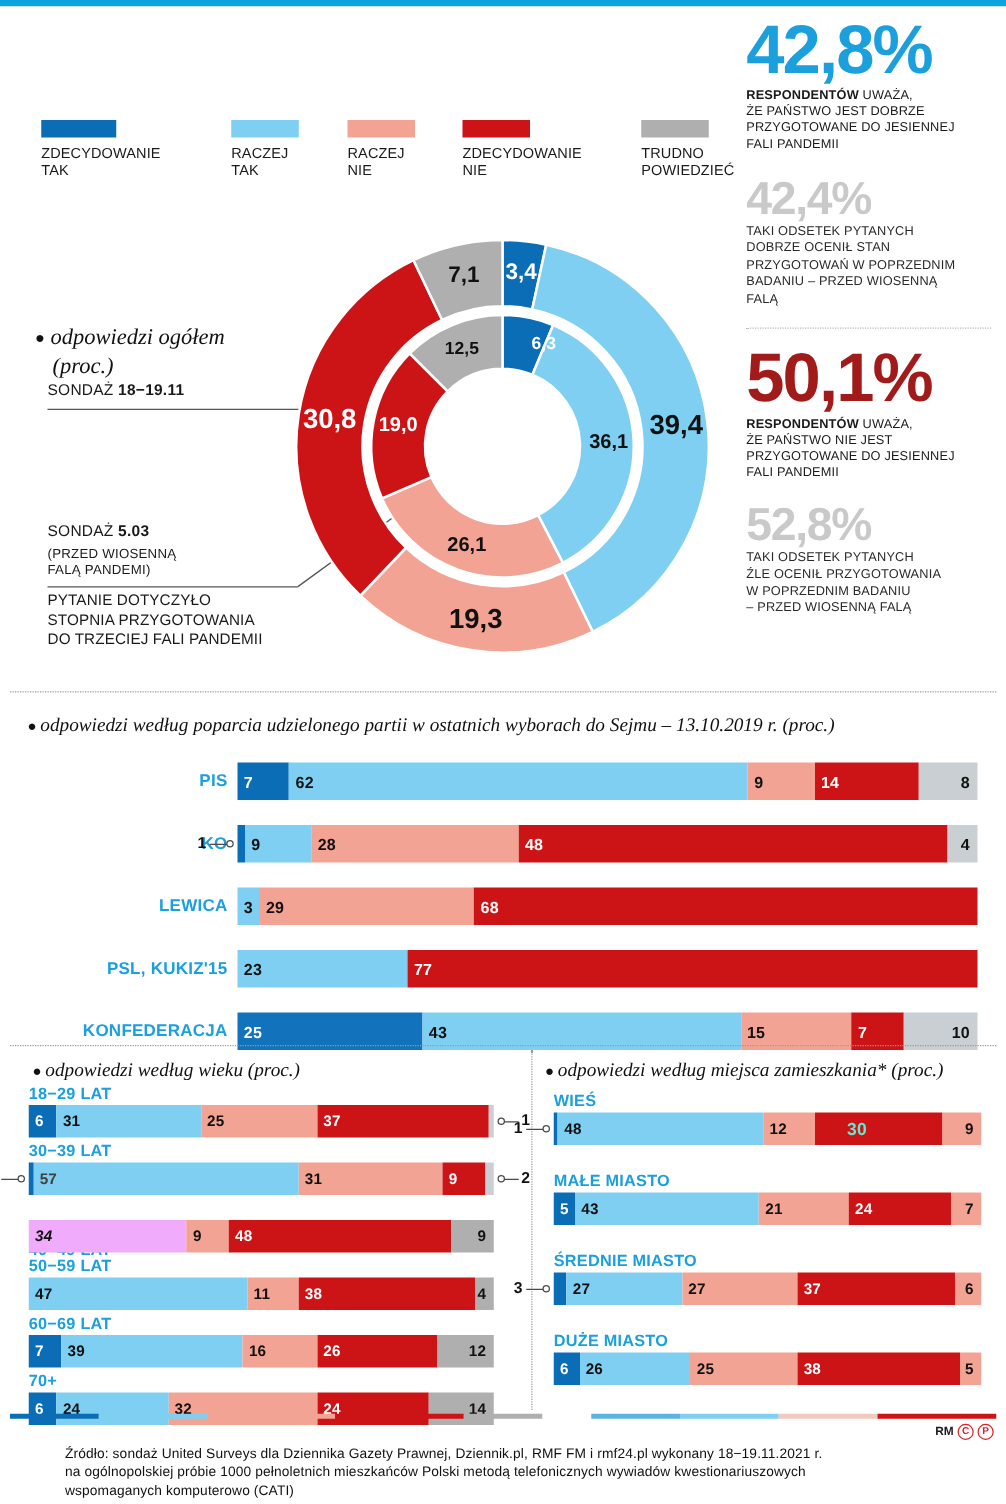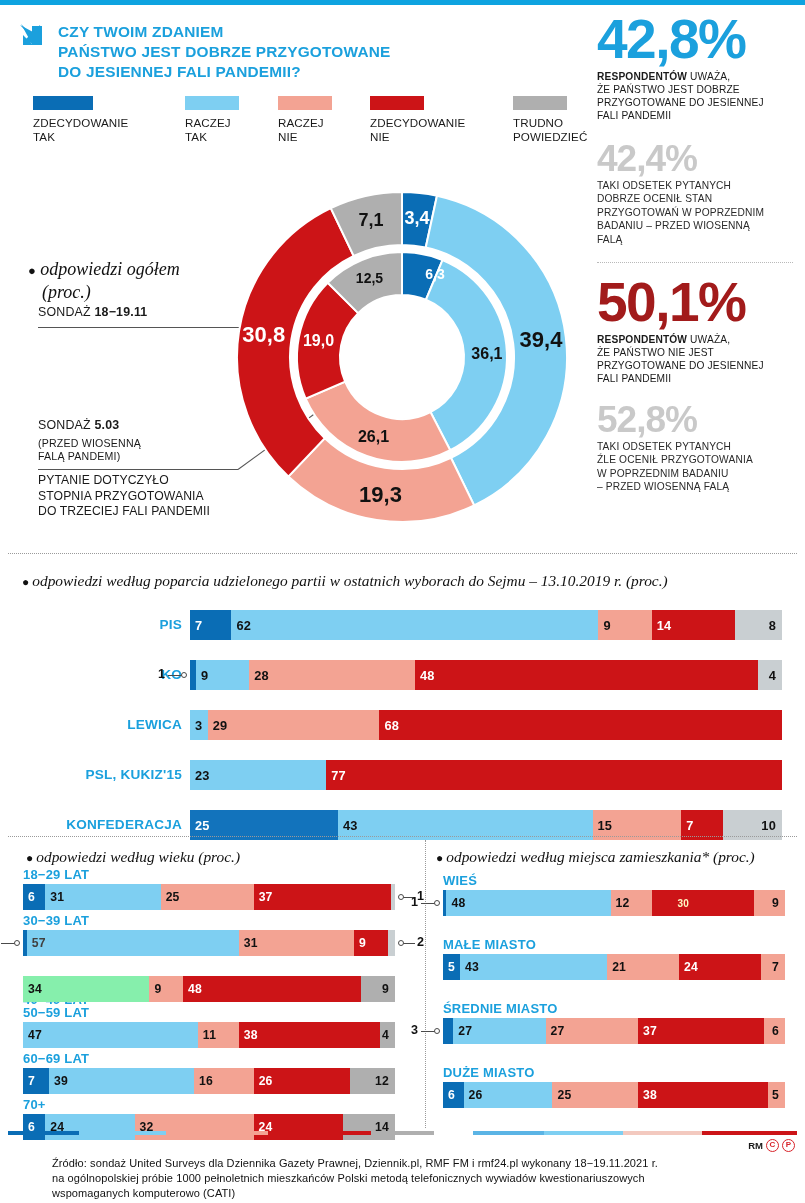--- a/index.html
+++ b/index.html
@@ -107,31 +107,20 @@
     font-size:11px;line-height:1.38;color:#111;letter-spacing:.1px;
   }
 </style>
 </head>
 <body>
 
 <div class="page">
 
   <div class="topbar"></div>
 
-  <div class="hdr">
-    <svg class="hdr-arrow" viewBox="0 0 30 32">
-      <path d="M3 2 L14 13 L14 4 L24 4 L24 23 L5 23 L5 13 L14 22 Z" fill="#1ba0dd"></path>
-      <polygon points="2,3 12,13 5,20 24,22 22,3 15,10" fill="#1ba0dd"></polygon>
-    </svg>
-    <div class="hdr-title">
-      <div>CZY TWOIM ZDANIEM</div>
-      <div>PAŃSTWO JEST DOBRZE PRZYGOTOWANE</div>
-      <div>DO JESIENNEJ FALI PANDEMII?</div>
-    </div>
-  </div>
 
   <div class="legend">
     <div class="lg a">
       <span class="sw" style="background:#0a6db5"></span>
       <div class="lb">
         <div>ZDECYDOWANIE</div>
         <div>TAK</div>
       </div>
     </div>
     <div class="lg b">
@@ -392,21 +381,21 @@
         </div>
         <div class="seg" style="width: 7.44px; background: rgb(201, 207, 210);"></div>
       </div>
       <div class="calloutline" style="left: 1px; top: 943px; width: 14px;"></div>
       <div class="calloutdot" style="left: 14px; top: 940px;"></div>
       <div class="callout" style="left: 417px; top: 935px;">2</div>
       <div class="calloutline" style="left: 401px; top: 943px; width: 14px;"></div>
       <div class="calloutdot" style="left: 398px; top: 940px;"></div>
       <div class="rowlabel agelab" style="left: 23px; top: 959px; margin-top: 33px;">40−49 LAT</div>
       <div class="bar" style="left: 23px; top: 976px; width: 372px; height: 26px;">
-        <div class="seg" style="width: 126.48px; background: #86efac;">
+        <div class="seg" style="width: 126.48px; background: #f0abfc; font-style: italic;">
           <span style="color: rgb(17, 17, 17); font-size: 12.2px;">34</span>
         </div>
         <div class="seg" style="width: 33.48px; background: rgb(243, 163, 147);">
           <span style="color: rgb(17, 17, 17); font-size: 12.2px;">9</span>
         </div>
         <div class="seg" style="width: 178.56px; background: rgb(204, 20, 23);">
           <span style="color: rgb(255, 255, 255); font-size: 12.2px;">48</span>
         </div>
         <div class="seg right" style="width: 33.48px; background: rgb(175, 175, 175);">
           <span style="color: rgb(17, 17, 17); font-size: 12.2px;">9</span>
@@ -472,21 +461,21 @@
       <div class="rowlabel reslab" style="left: 443px; top: 873px;">WIEŚ</div>
       <div class="bar" style="left: 443px; top: 890px; width: 342px; height: 26px;">
         <div class="seg" style="width: 3.42px; background: rgb(10, 109, 181);"></div>
         <div class="seg" style="width: 164.16px; background: rgb(126, 207, 242);">
           <span style="color: rgb(17, 17, 17); font-size: 12.2px;">48</span>
         </div>
         <div class="seg" style="width: 41.04px; background: rgb(243, 163, 147);">
           <span style="color: rgb(17, 17, 17); font-size: 12.2px;">12</span>
         </div>
         <div class="seg" style="width: 102.6px; background: rgb(204, 20, 23);">
-          <span style="color: #fef9c3; font-size: 10px; padding-left: 26px;">30</span>
+          <span style="color: #5eead4; font-size: 14px; padding-left: 26px;">30</span>
         </div>
         <div class="seg right" style="width: 30.78px; background: rgb(243, 163, 147);">
           <span style="color: rgb(17, 17, 17); font-size: 12.2px;">9</span>
         </div>
       </div>
       <div class="callout" style="left: 411px; top: 895px;">1</div>
       <div class="calloutline" style="left: 421px; top: 903px; width: 14px;"></div>
       <div class="calloutdot" style="left: 434px; top: 900px;"></div>
       <div class="rowlabel reslab" style="left: 443px; top: 937px;">MAŁE MIASTO</div>
       <div class="bar" style="left: 443px; top: 954px; width: 342px; height: 26px;">

